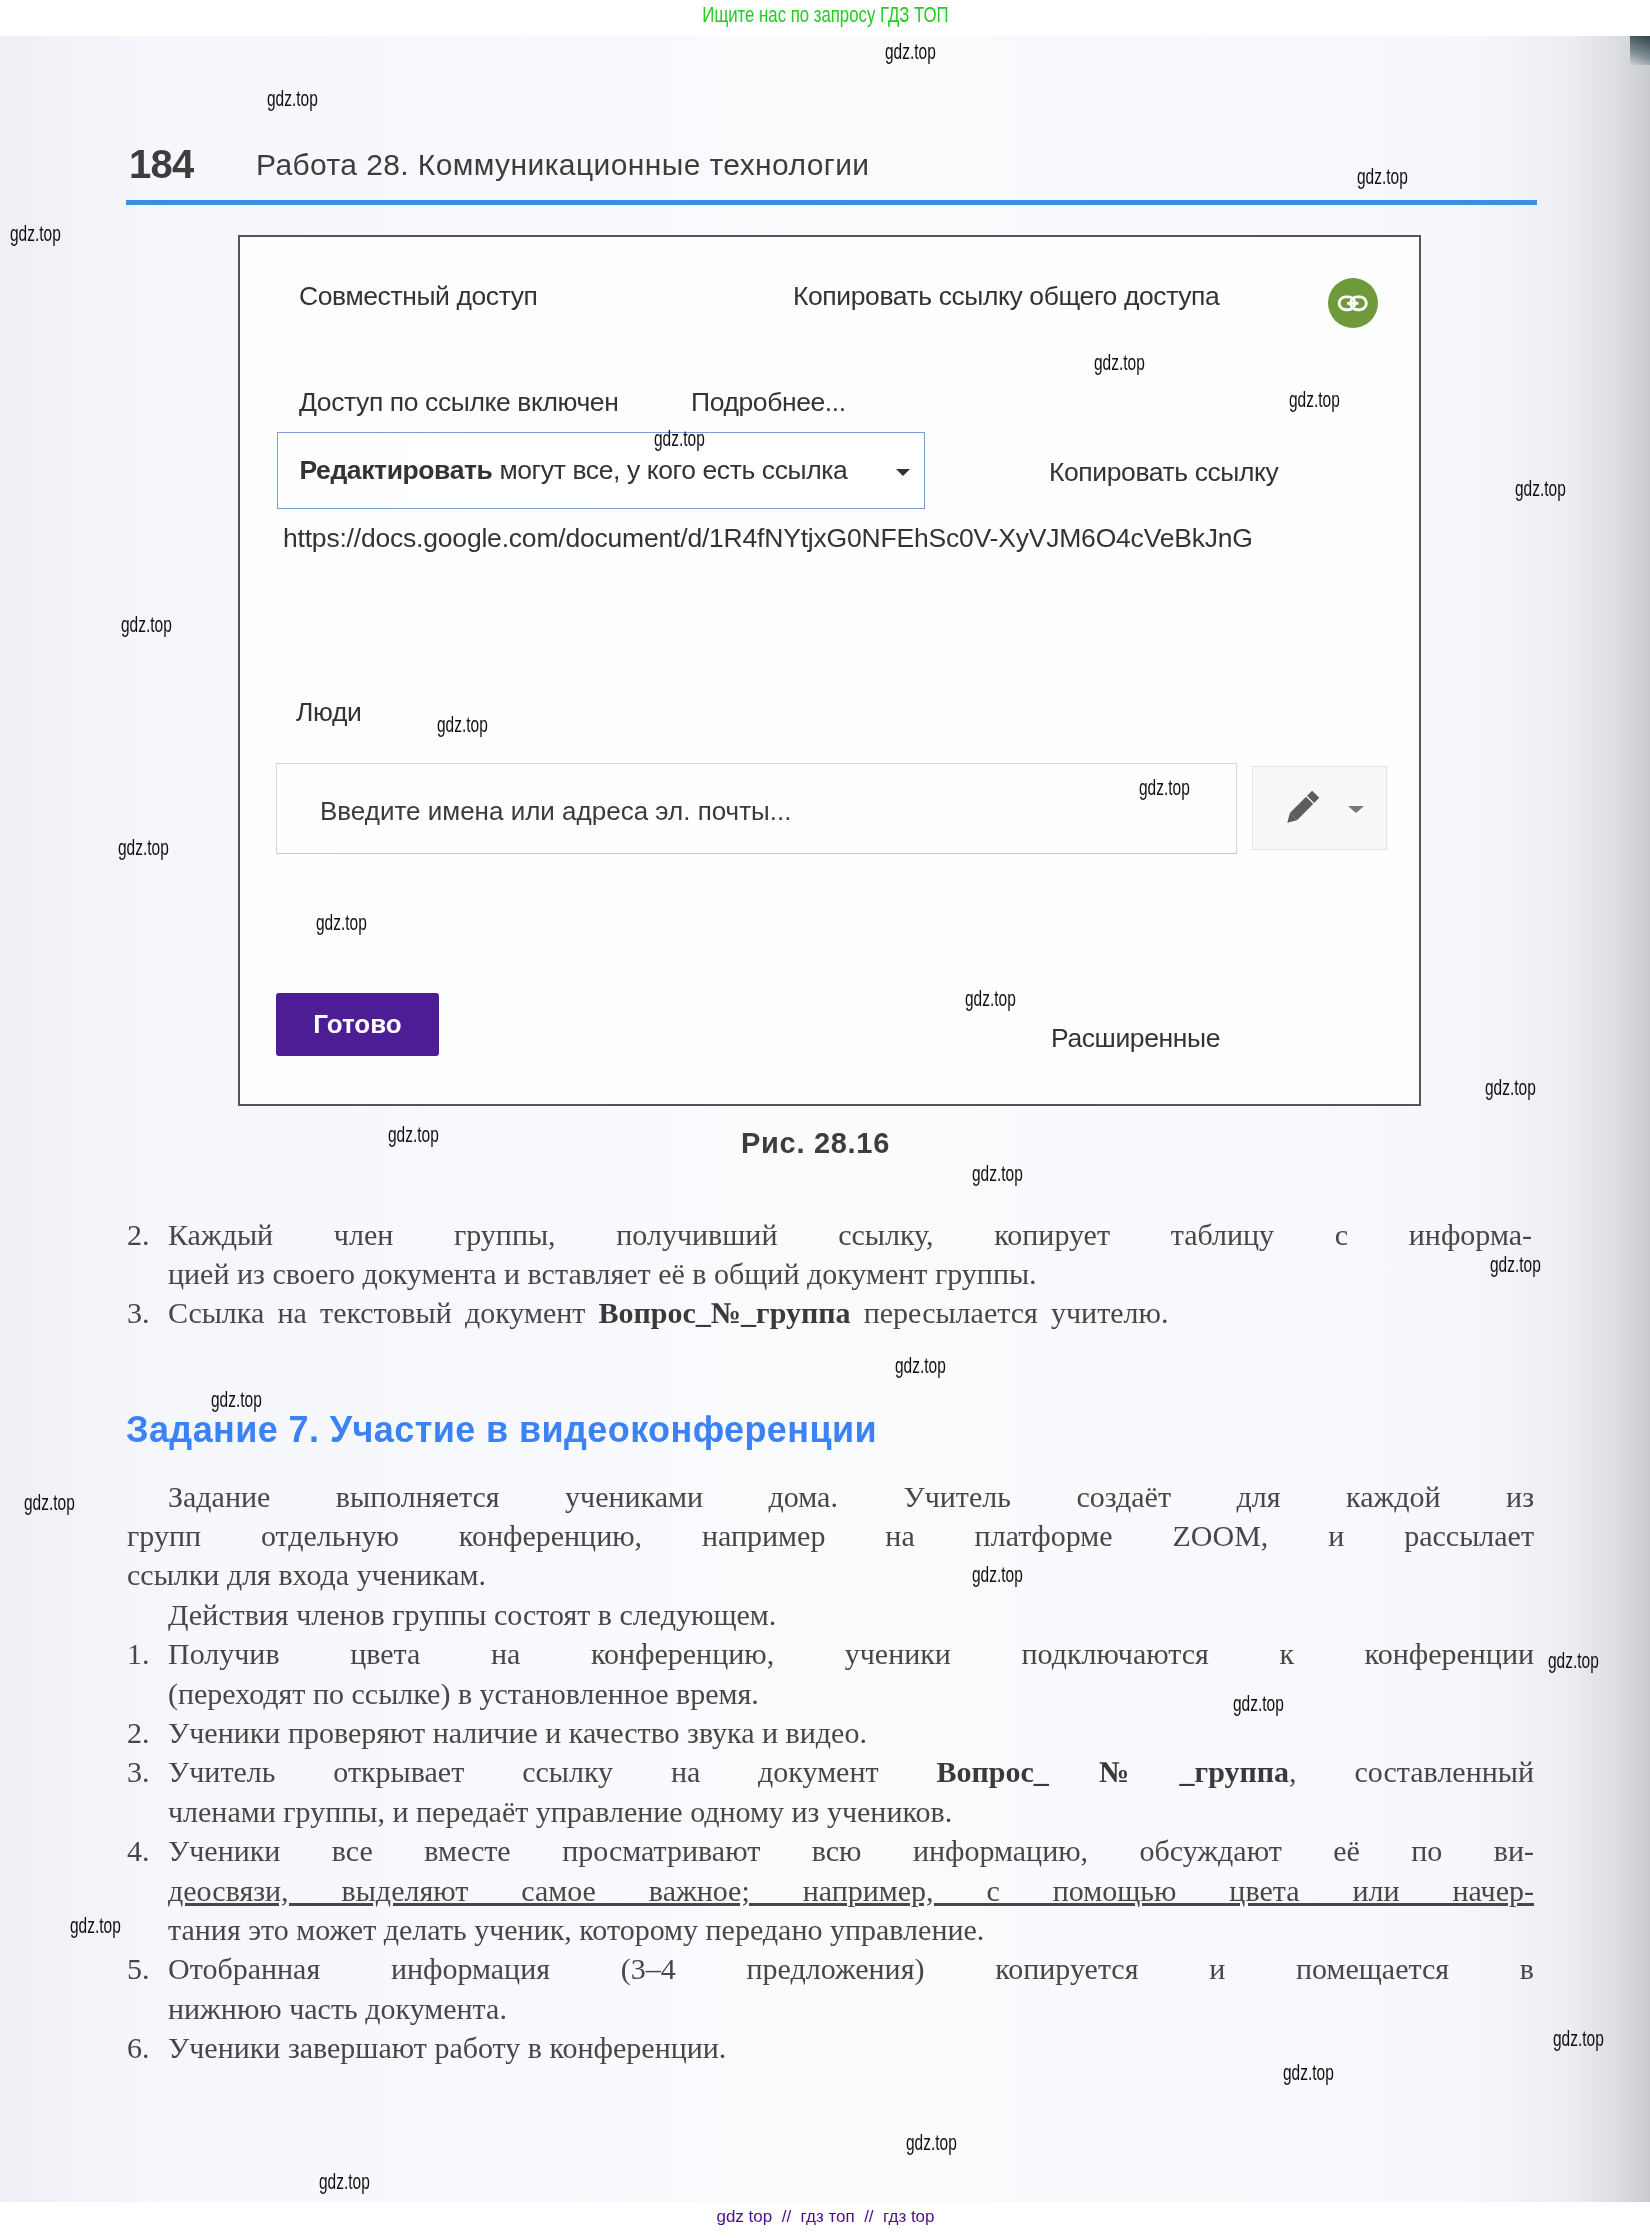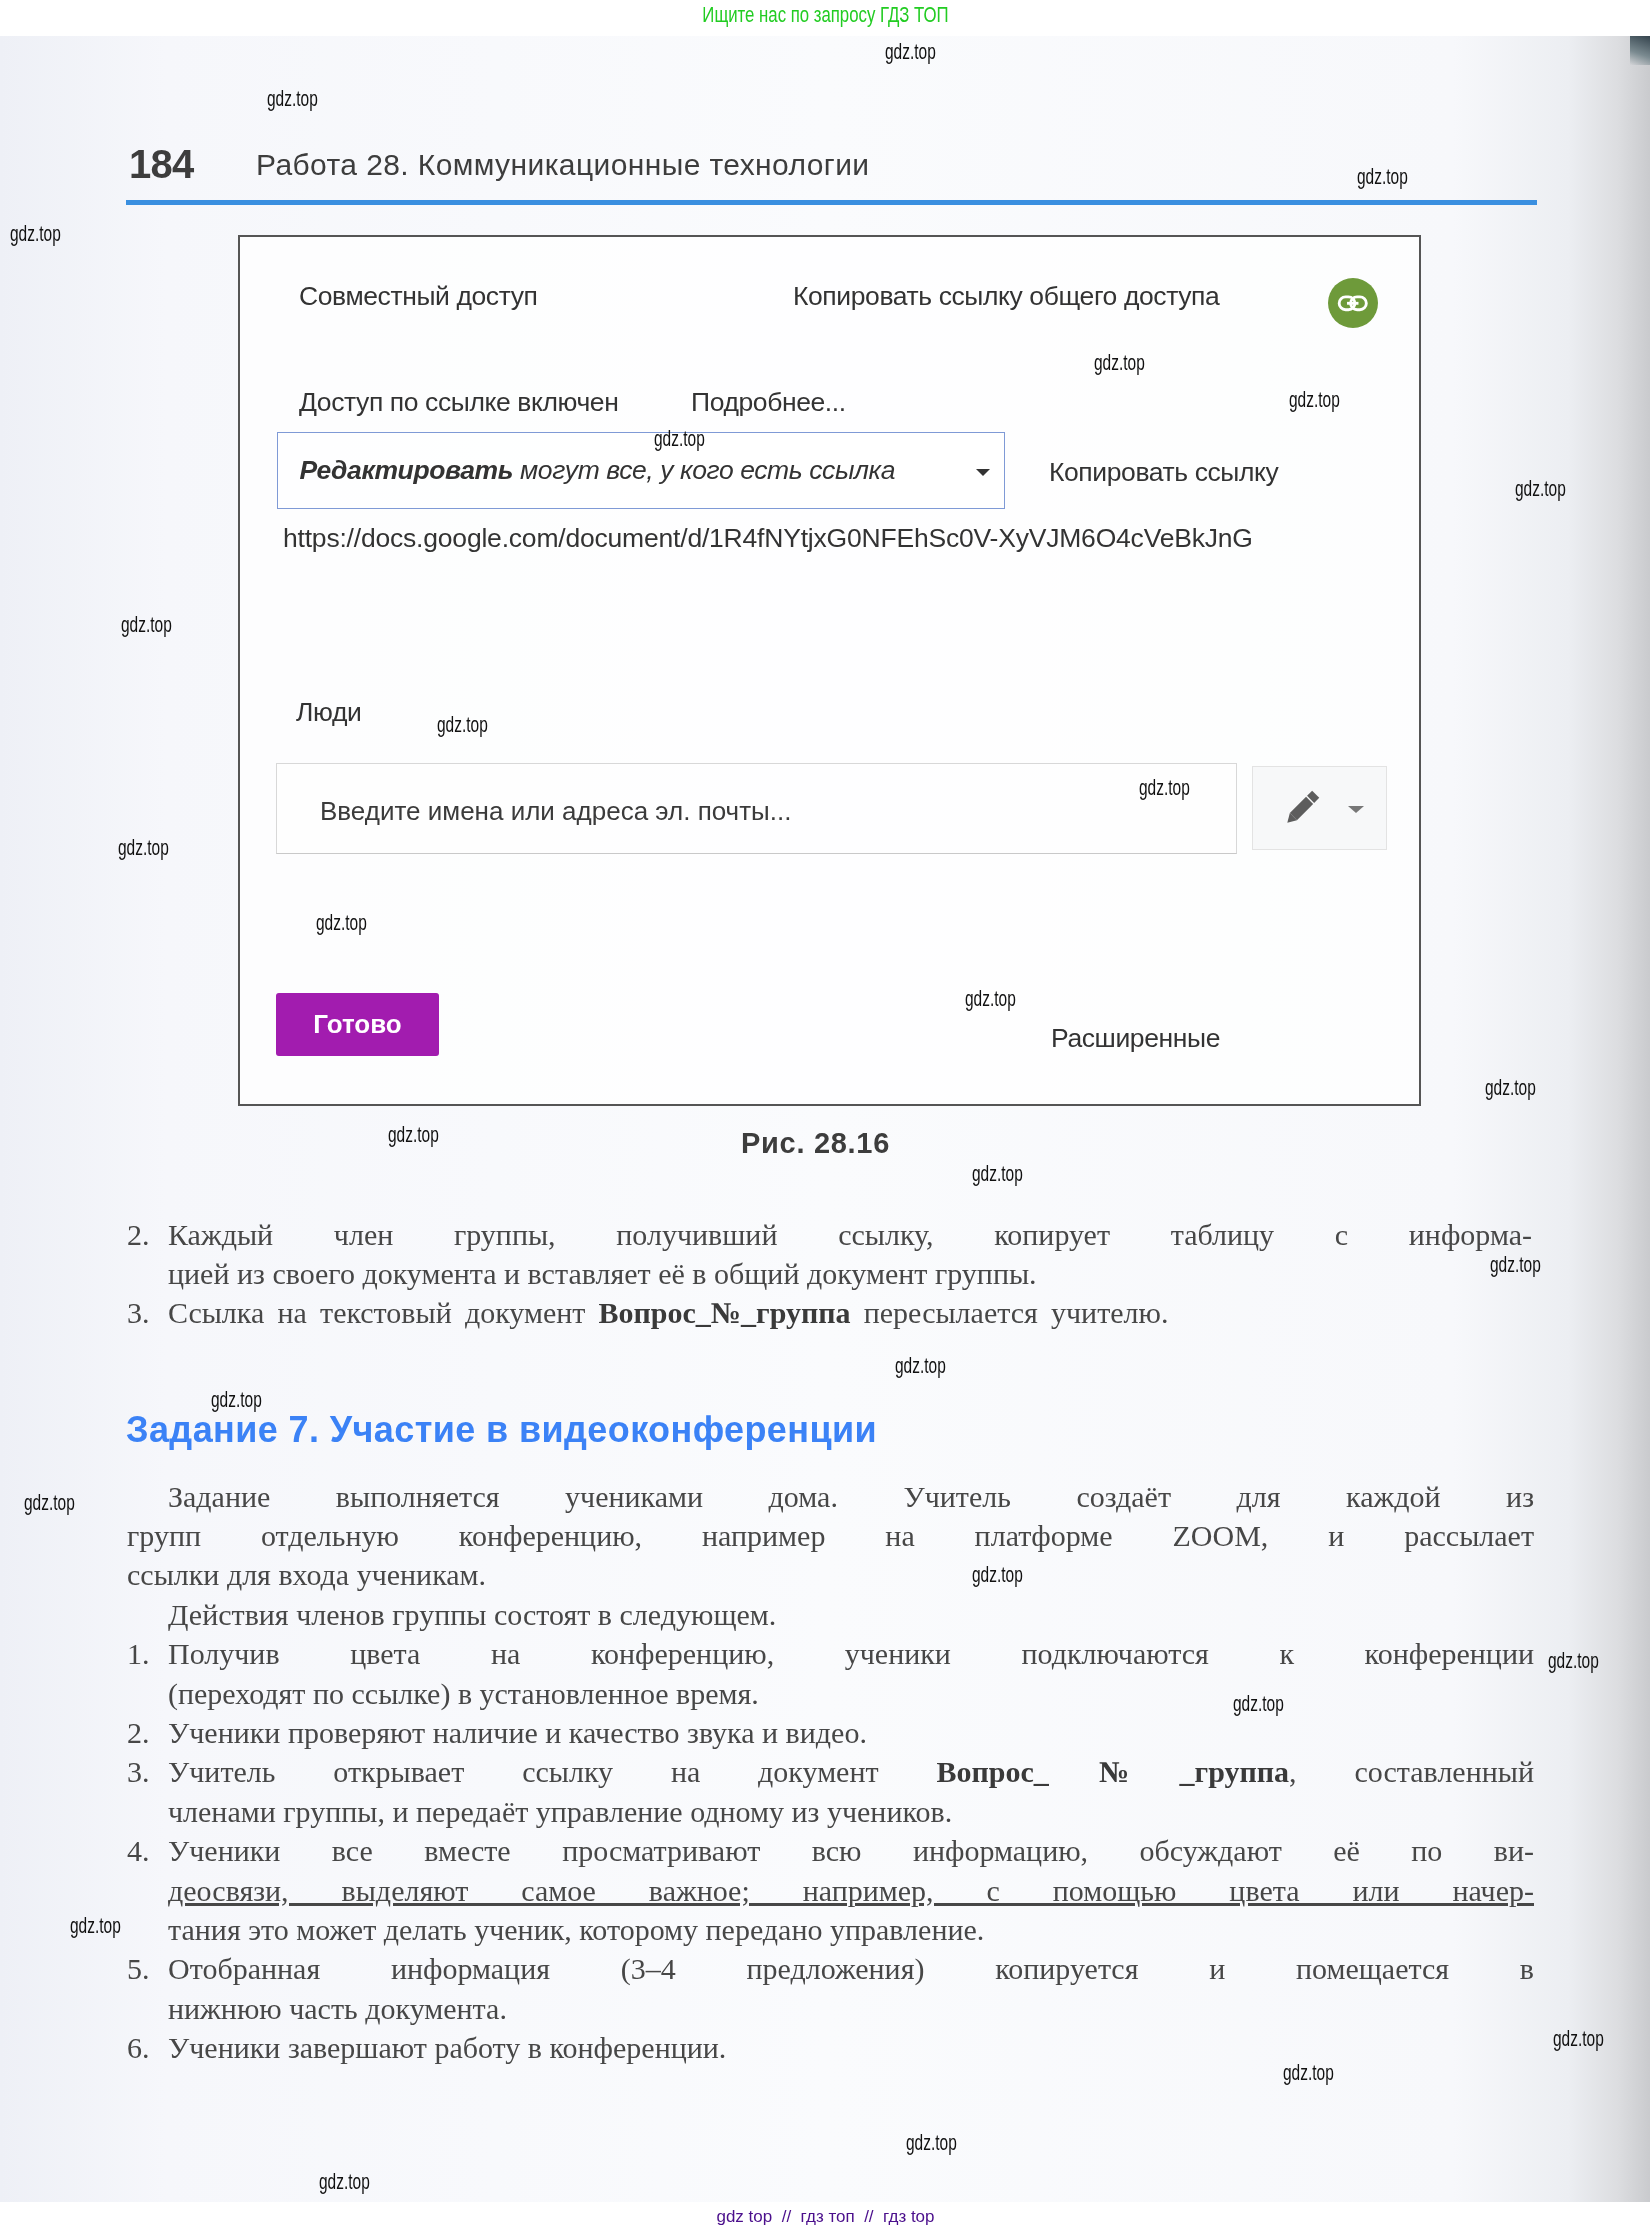--- a/index.html
+++ b/index.html
@@ -41,22 +41,22 @@
   #share-dialog {
     left:238px; top:235px; width:1179px; height:867px;
     border:2.1px solid #555; background:rgba(255,255,255,0.72);
   }
   .dlg-text { position:absolute; color:#333; font-size:26.5px; white-space:nowrap; font-family:"Liberation Sans", sans-serif; letter-spacing:-0.4px; }
   #link-icon-circle {
     position:absolute; left:1328px; top:278px; width:50px; height:50px; border-radius:50%;
     background:#6e9a3a; display:flex; align-items:center; justify-content:center;
   }
   #access-select {
-    position:absolute; left:277px; top:432px; width:728px; height:77px;
-    border:1.4px solid #7f9ad6; box-sizing:border-box; background:rgba(255,255,255,0.5);font-style:italic;
+    position:absolute; left:277px; top:432px; width:648px; height:77px;
+    border:1.4px solid #7f9ad6; box-sizing:border-box; background:rgba(255,255,255,0.5);
   }
   #access-select .caret {
     position:absolute; right:14.3px; top:36px; width:0; height:0;
     border-left:7.2px solid transparent; border-right:7.2px solid transparent; border-top:7.9px solid #333;
   }
   #share-url {
     position:absolute; left:283px; top:523px; font-size:26.5px; color:#333; 
     font-family:"Liberation Sans", sans-serif; white-space:nowrap; letter-spacing:-0.2px;
   }
   #email-input {
@@ -67,21 +67,21 @@
   #pencil-button {
     position:absolute; left:1252px; top:766px; width:135px; height:84px; box-sizing:border-box;
     border:0.7px solid #e3e3e3; background:rgba(245,246,248,0.8);
   }
   #pencil-button .caret {
     position:absolute; left:95px; top:39px; width:0; height:0;
     border-left:8.6px solid transparent; border-right:8.6px solid transparent; border-top:7.9px solid #777;
   }
   #done-button {
     position:absolute; left:276px; top:993px; width:163px; height:63px; border-radius:2.9px;
-    background:#a21caf; color:#fff; font-weight:bold; font-size:26px;
+    background:#4c1d95; color:#fff; font-weight:bold; font-size:26px;
     display:flex; align-items:center; justify-content:center; font-family:"Liberation Sans", sans-serif;
   }
   #fig-caption {
     left:741px; top:1127px; font-size:29px; font-weight:bold; color:#3d3d3d;
     font-family:"Liberation Sans", sans-serif; letter-spacing:0.7px;
   }
   .body-line {
     position:absolute; font-family:"Liberation Serif", "DejaVu Serif", serif;
     font-size:30px; color:#474747; white-space:nowrap; line-height:1;
   }

